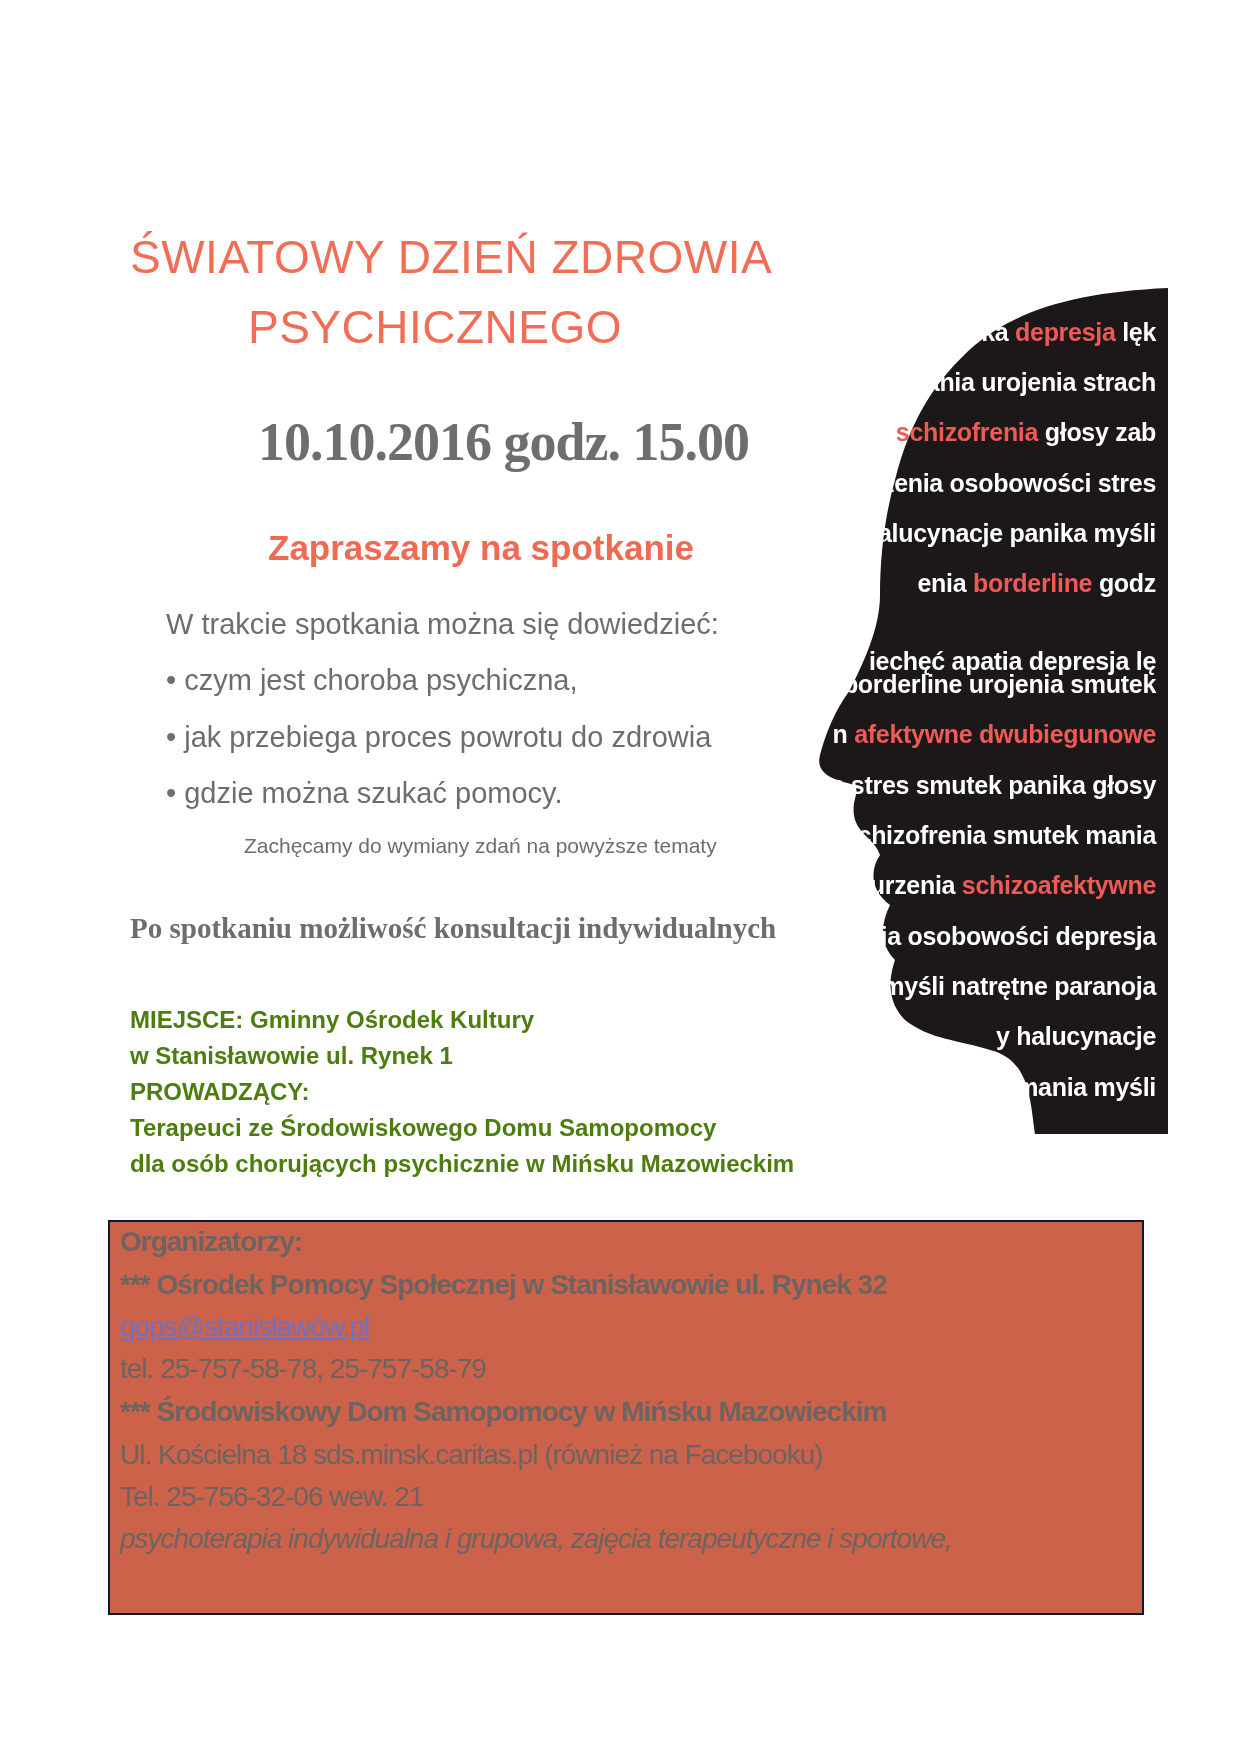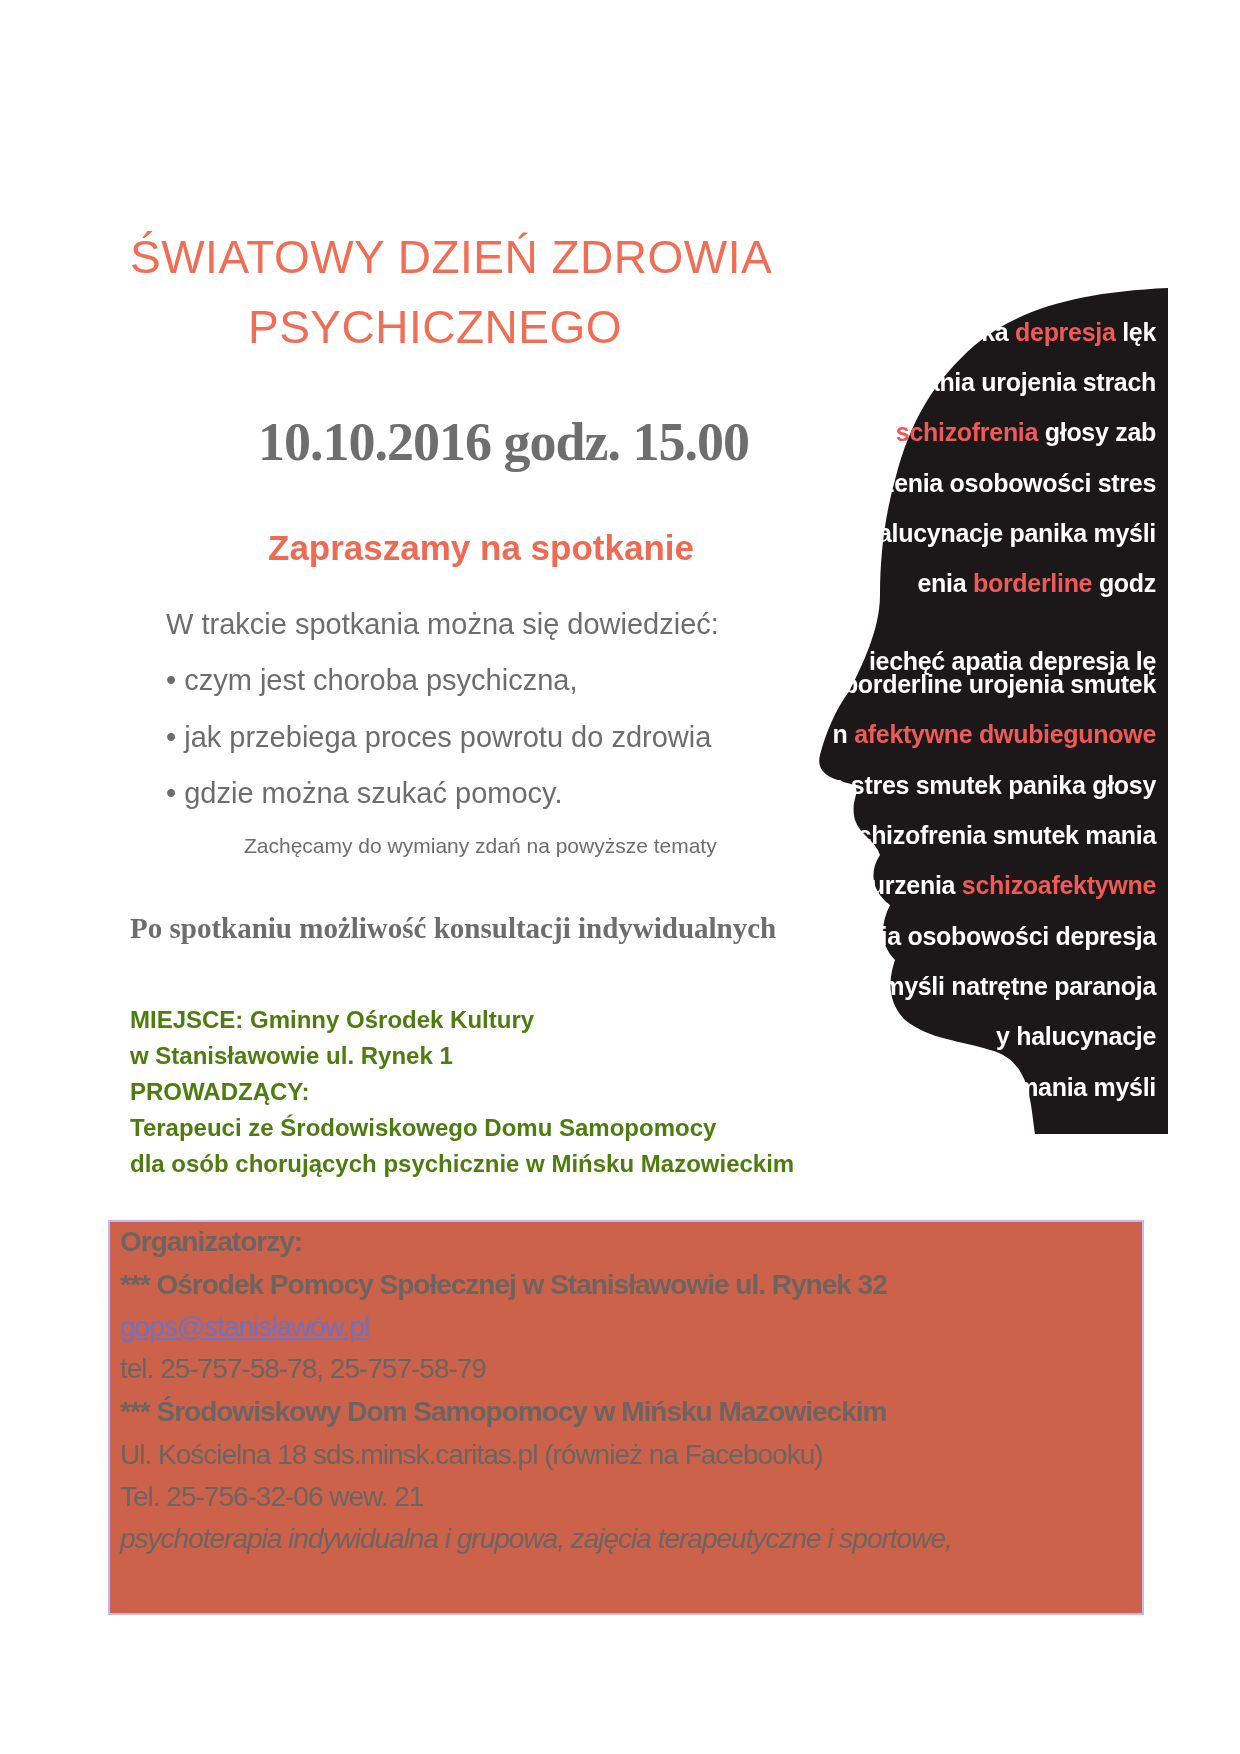--- a/index.html
+++ b/index.html
@@ -8,21 +8,21 @@
   .title { color:#f06e55; font-family:"Liberation Sans", sans-serif; font-weight:normal; font-size:46px; letter-spacing:0.5px; }
   .date { color:#6e6e6e; font-family:"Liberation Serif", serif; font-weight:bold; font-size:54px; letter-spacing:-1px; }
   .invite { color:#ee6a52; font-weight:bold; font-size:35px; }
   .body-text { color:#6d6d6d; font-size:29px; }
   .small-text { color:#6d6d6d; font-size:21px; }
   .consult { color:#6d6d6d; font-family:"Liberation Serif", serif; font-weight:bold; font-size:29px; }
   .info { color:#4d7c0f; font-weight:bold; font-size:24px; line-height:36px; }
   .head { position:absolute; left:0; top:0; width:1240px; height:1754px; pointer-events:none; }
   .word-line { position:absolute; right:84px; white-space:nowrap; font-weight:bold; font-size:25px; color:#ffffff; letter-spacing:-0.3px; }
   .word-line .hl { color:#ef5a57; }
-  .org-box { position:absolute; left:108px; top:1220px; width:1036px; height:395px; background:#cc6249; border:2px solid #c4b5fd; box-sizing:border-box; }
+  .org-box { position:absolute; left:108px; top:1220px; width:1036px; height:395px; background:#cc6249; border:2px solid #0f172a; box-sizing:border-box; }
   .org-line { position:absolute; left:10px; white-space:nowrap; color:#6d6462; font-size:28px; letter-spacing:-1px; }
   .org-line.bold { font-weight:bold; }
   .org-line.italic { font-style:italic; }
   .org-line.link { color:#6b72c8; text-decoration:underline; }
 </style>
 </head>
 <body>
 
 <svg class="head" viewBox="0 0 1240 1754" xmlns="http://www.w3.org/2000/svg">
   <path fill="#1c1718" d="

